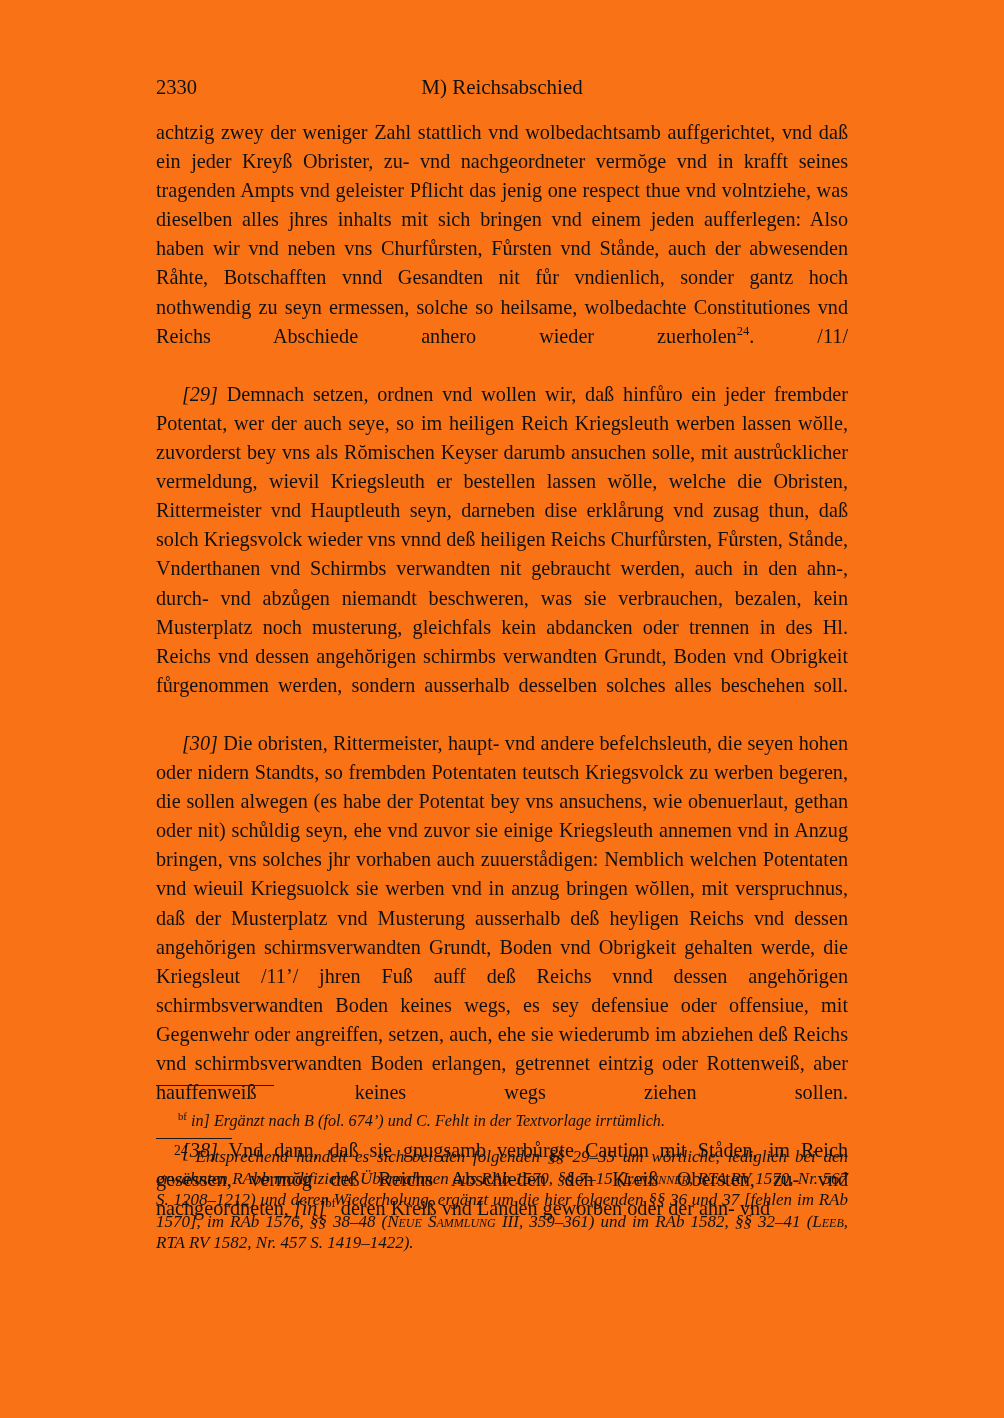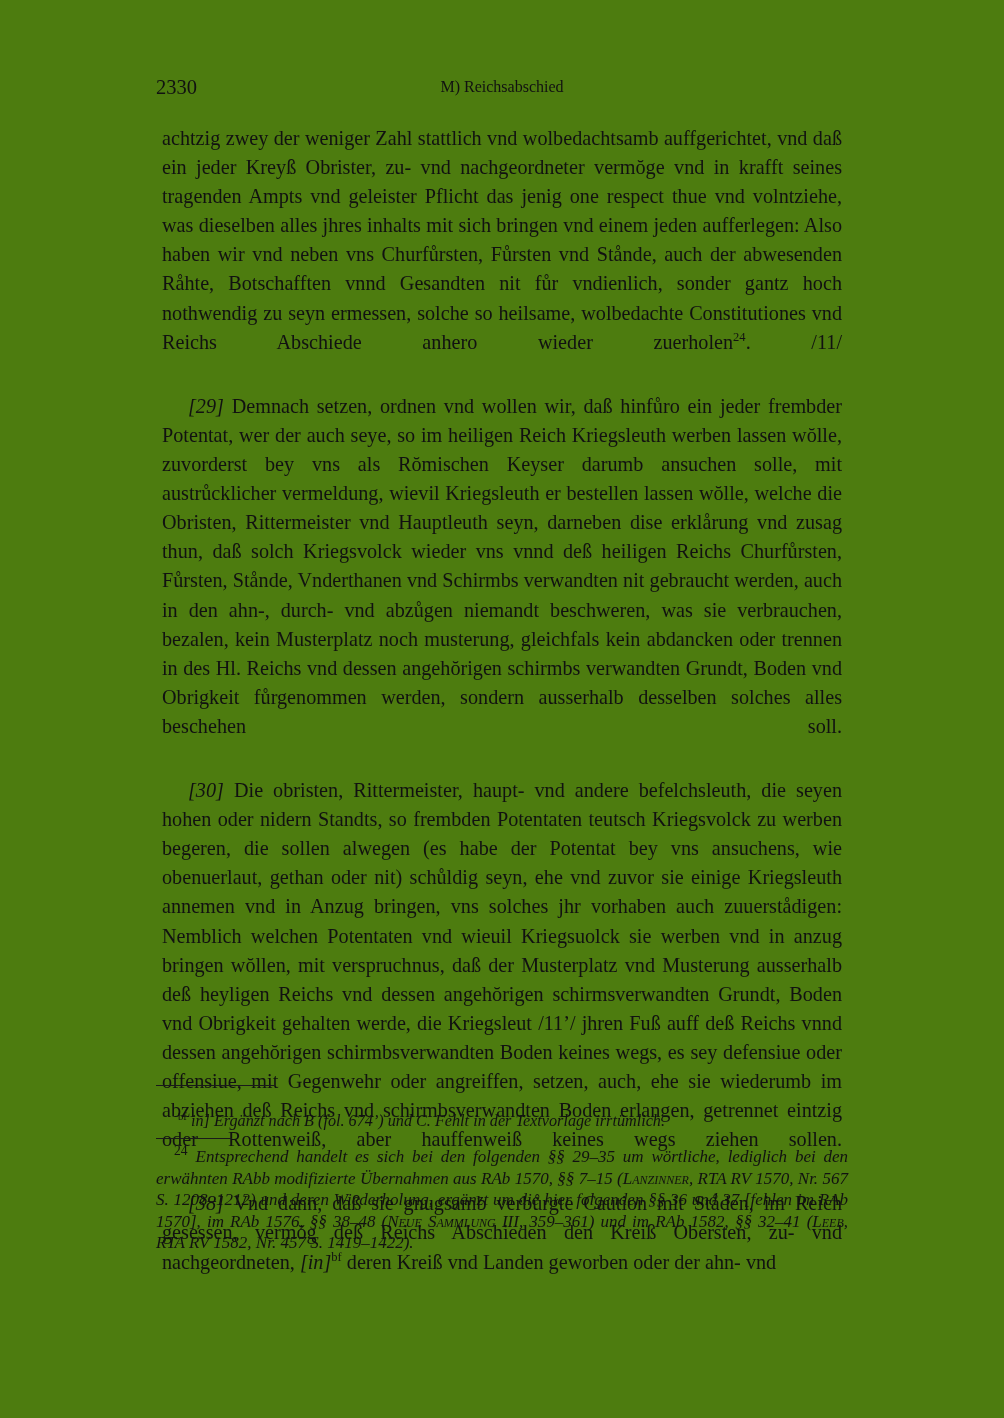--- a/index.html
+++ b/index.html
@@ -12,21 +12,21 @@
     height: 1418px;
     font-family: "Liberation Serif", "DejaVu Serif", serif;
     color: #111111;
     overflow: hidden;
   }
 
   .page {
     position: relative;
     width: 1004px;
     height: 1418px;
-    background: #4d7c0f;
+    background: #f97316;
   }
 
   
   .runhead {
     position: absolute;
     left: 156px;
     top: 74px;
     width: 692px;
     height: 26px;
     font-size: 20.5px;
@@ -36,37 +36,37 @@
     position: absolute;
     left: 0;
     top: 0;
   }
   .runhead .title {
     position: absolute;
     left: 0;
     top: 0;
     width: 692px;
     text-align: center;
-    font-size: 16px;
+    font-size: 21px;
   }
 
   
   .textblock {
     position: absolute;
     left: 156px;
     top: 118px;
     width: 692px;
     font-size: 20.2px;
     line-height: 29.1px;
     text-align: justify;
     text-justify: inter-word;
     hyphens: manual;
   }
   .textblock p {
-    margin: 6px;
+    margin: 0;
     text-indent: 0;
   }
   .textblock p.indent {
     text-indent: 26px;
   }
   .textblock p:last-child {
     
   }
 
   

